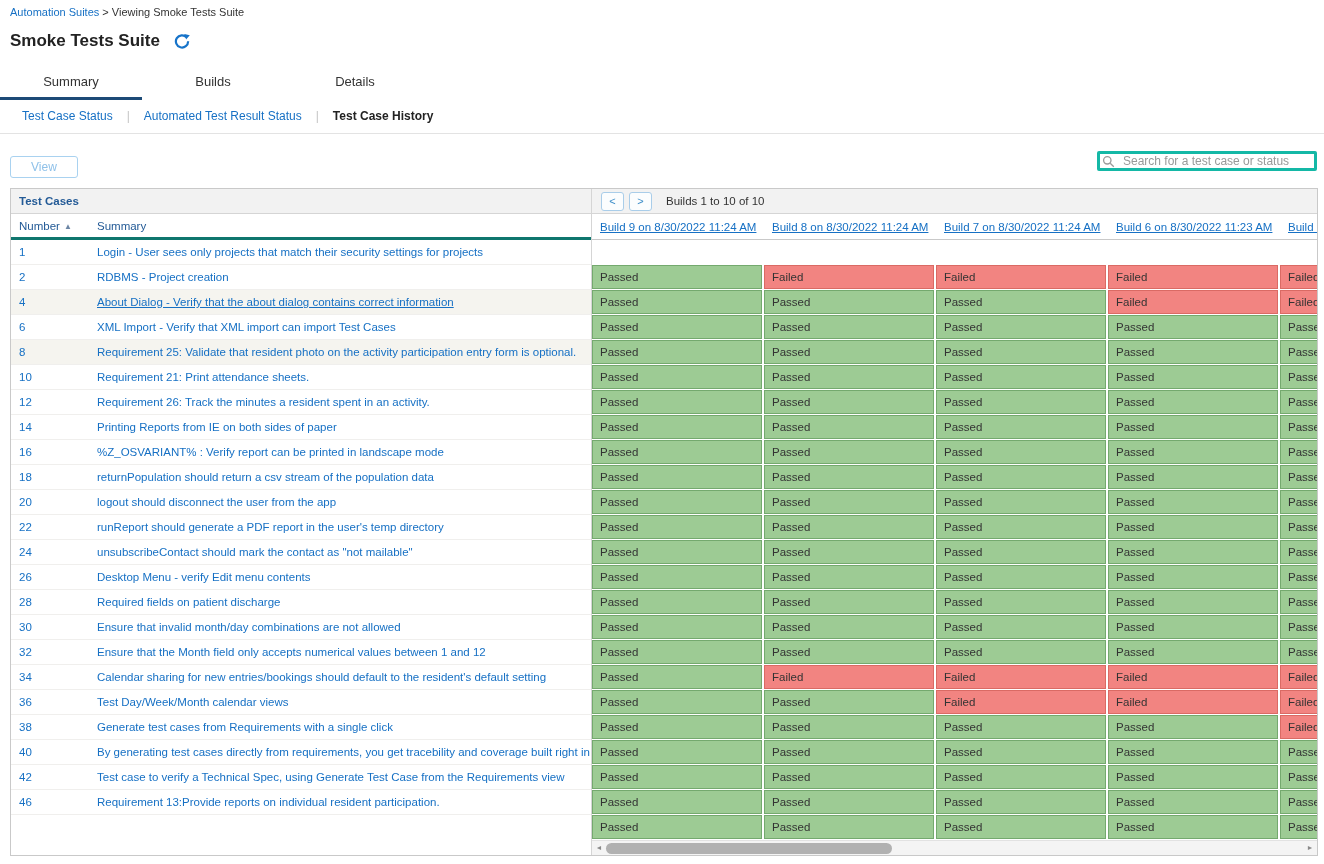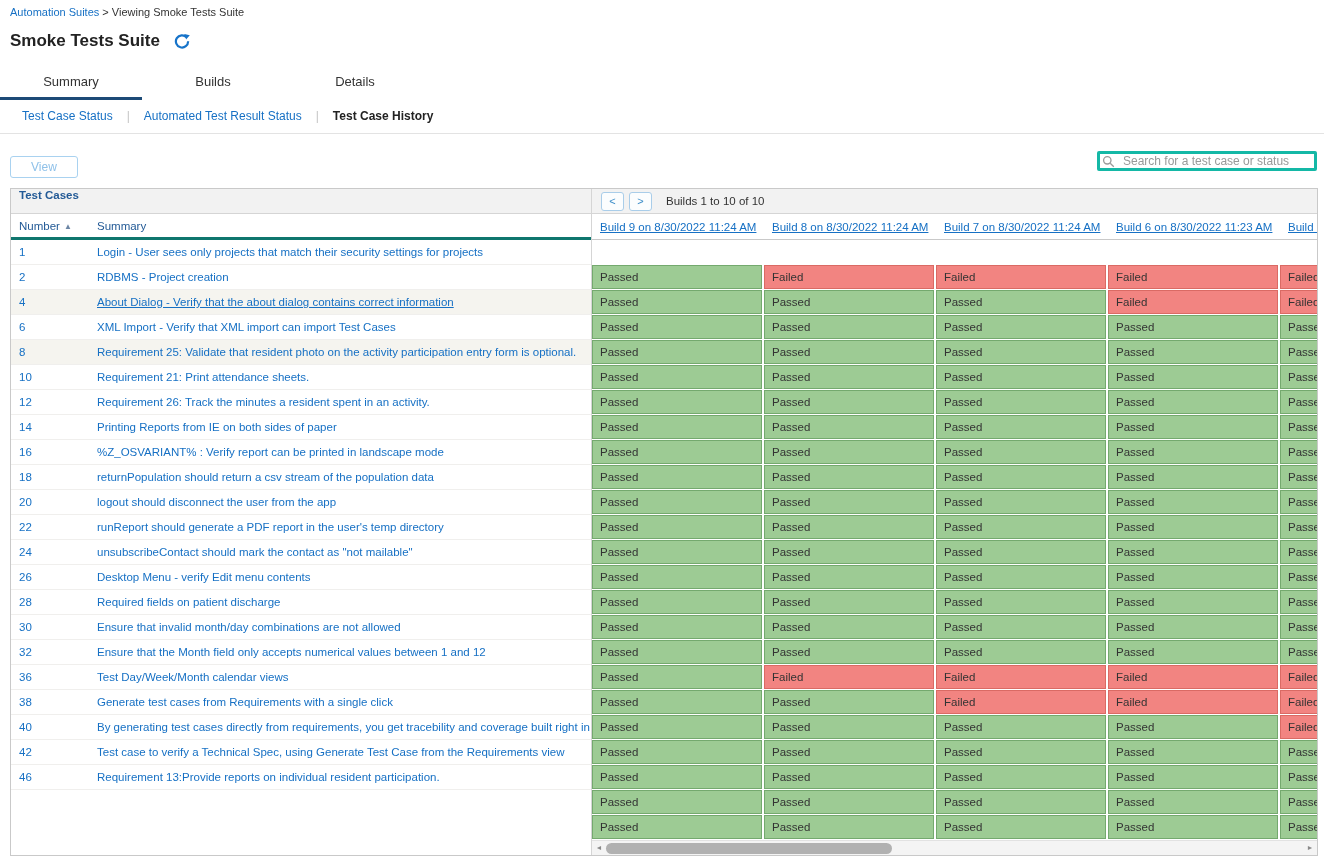--- a/index.html
+++ b/index.html
@@ -38,21 +38,21 @@
                   padding: 0 4px 0 23px; font-size: 12px; color: #333; box-sizing: border-box;
                   font-family: inherit; }
   .search-input::placeholder { color: #999; }
   .search-icon { position: absolute; left: 5px; top: 4px; }
 
   
   .table-wrap { margin: 1px 6px 0 10px; border: 1px solid #c9c9c9; }
   .band { display: flex; height: 24px; background: #f2f2f2; border-bottom: 1px solid #d5d5d5;
           font-size: 11.5px; }
   .band-left { width: 581px; border-right: 1px solid #d5d5d5; box-sizing: border-box;
-               display: flex; align-items: flex-start; padding-left: 8px; font-weight: bold;
+               display: flex; align-items: center; padding-left: 8px; font-weight: bold;
                color: var(--header-text, #235a96); }
   .band-right { flex: 1; display: flex; align-items: center; padding-left: 9px; gap: 5px; }
   .pager-btn { width: 23px; height: 19px; border: 1px solid #a9cde9; background: #fbfdfe;
                color: #3e8ec9; border-radius: 3px; font-size: 11px; line-height: 15px;
                text-align: center; padding: 0; font-family: inherit; cursor: pointer; }
   .pager-label { margin-left: 9px; color: #333; }
 
   .table-body { display: flex; font-size: 11.5px; }
   .left-pane { width: 581px; border-right: 1px solid #d5d5d5; box-sizing: border-box; background: #fff; }
   .left-header { display: flex; height: 26px; align-items: center; border-bottom: 3px solid #0f766e;
@@ -219,20 +219,24 @@
           </div>
           <div class="trow">
             <div class="td-num"><a class="cell-link">30</a></div>
             <div class="td-sum"><a class="cell-link">Ensure that invalid month/day combinations are not allowed</a></div>
           </div>
           <div class="trow">
             <div class="td-num"><a class="cell-link">32</a></div>
             <div class="td-sum"><a class="cell-link">Ensure that the Month field only accepts numerical values between 1 and 12</a></div>
           </div>
           <div class="trow">
+            <div class="td-num"><a class="cell-link">34</a></div>
+            <div class="td-sum"><a class="cell-link">Calendar sharing for new entries/bookings should default to the resident's default setting</a></div>
+          </div>
+          <div class="trow">
             <div class="td-num"><a class="cell-link">36</a></div>
             <div class="td-sum"><a class="cell-link">Test Day/Week/Month calendar views</a></div>
           </div>
           <div class="trow">
             <div class="td-num"><a class="cell-link">38</a></div>
             <div class="td-sum"><a class="cell-link">Generate test cases from Requirements with a single click</a></div>
           </div>
           <div class="trow">
             <div class="td-num"><a class="cell-link">40</a></div>
             <div class="td-sum"><a class="cell-link">By generating test cases directly from requirements, you get tracebility and coverage built right in</a></div>

